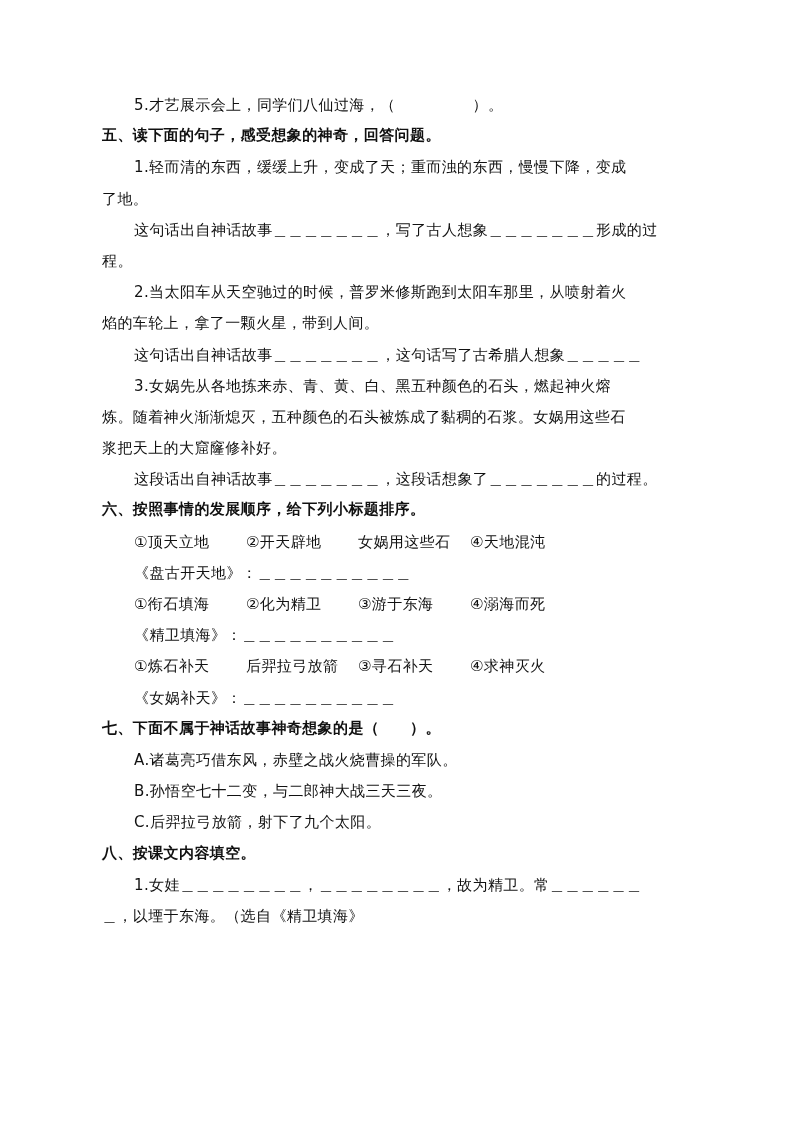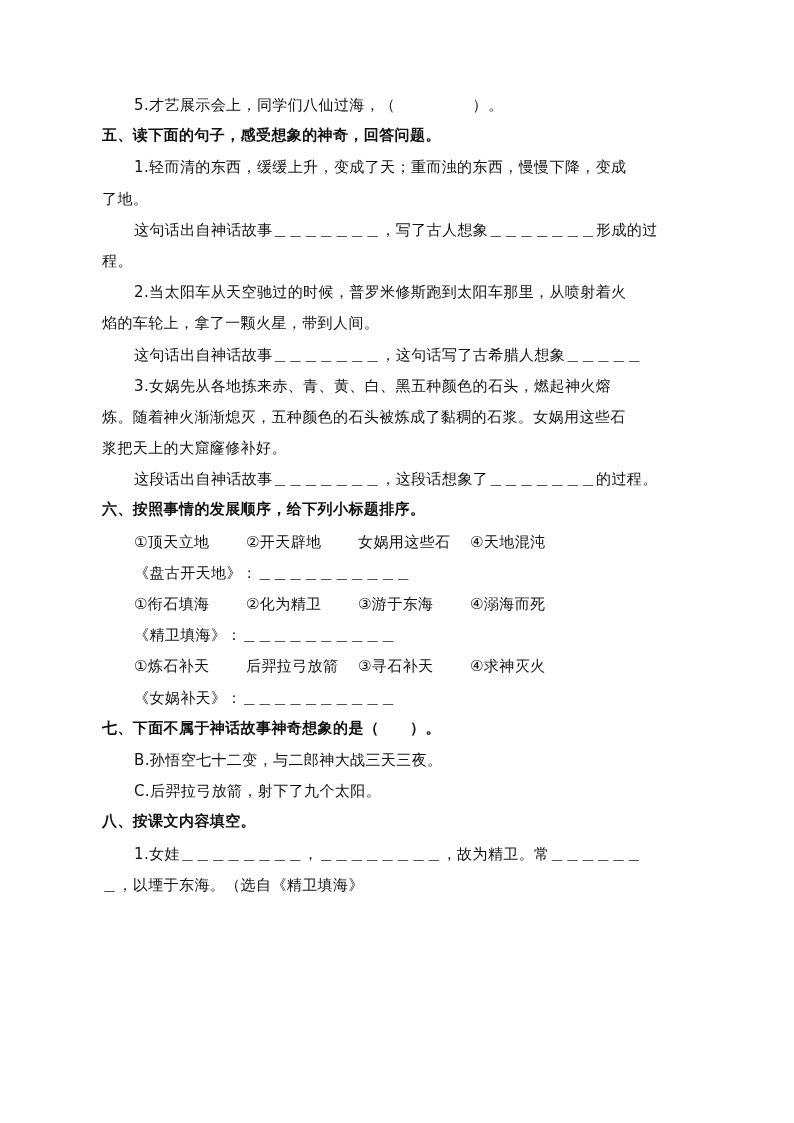--- a/index.html
+++ b/index.html
@@ -43,19 +43,20 @@
     <span>①衔石填海</span><span>②化为精卫</span><span>③游于东海</span><span>④溺海而死</span>
   </div>
   <div class="line indent">《精卫填海》：＿＿＿＿＿＿＿＿＿＿</div>
 
   <div class="line indent opts">
     <span>①炼石补天</span><span>后羿拉弓放箭</span><span>③寻石补天</span><span>④求神灭火</span>
   </div>
   <div class="line indent">《女娲补天》：＿＿＿＿＿＿＿＿＿＿</div>
 
   <div class="line heading">七、下面不属于神话故事神奇想象的是（　　）。</div>
+  <div class="line indent">A.诸葛亮巧借东风，赤壁之战火烧曹操的军队。</div>
   <div class="line indent">B.孙悟空七十二变，与二郎神大战三天三夜。</div>
   <div class="line indent">C.后羿拉弓放箭，射下了九个太阳。</div>
 
   <div class="line heading">八、按课文内容填空。</div>
   <div class="line indent">1.女娃＿＿＿＿＿＿＿＿，＿＿＿＿＿＿＿＿，故为精卫。常＿＿＿＿＿＿</div>
   <div class="line">＿，以堙于东海。（选自《精卫填海》</div>
 </div>
 
 </body></html>

